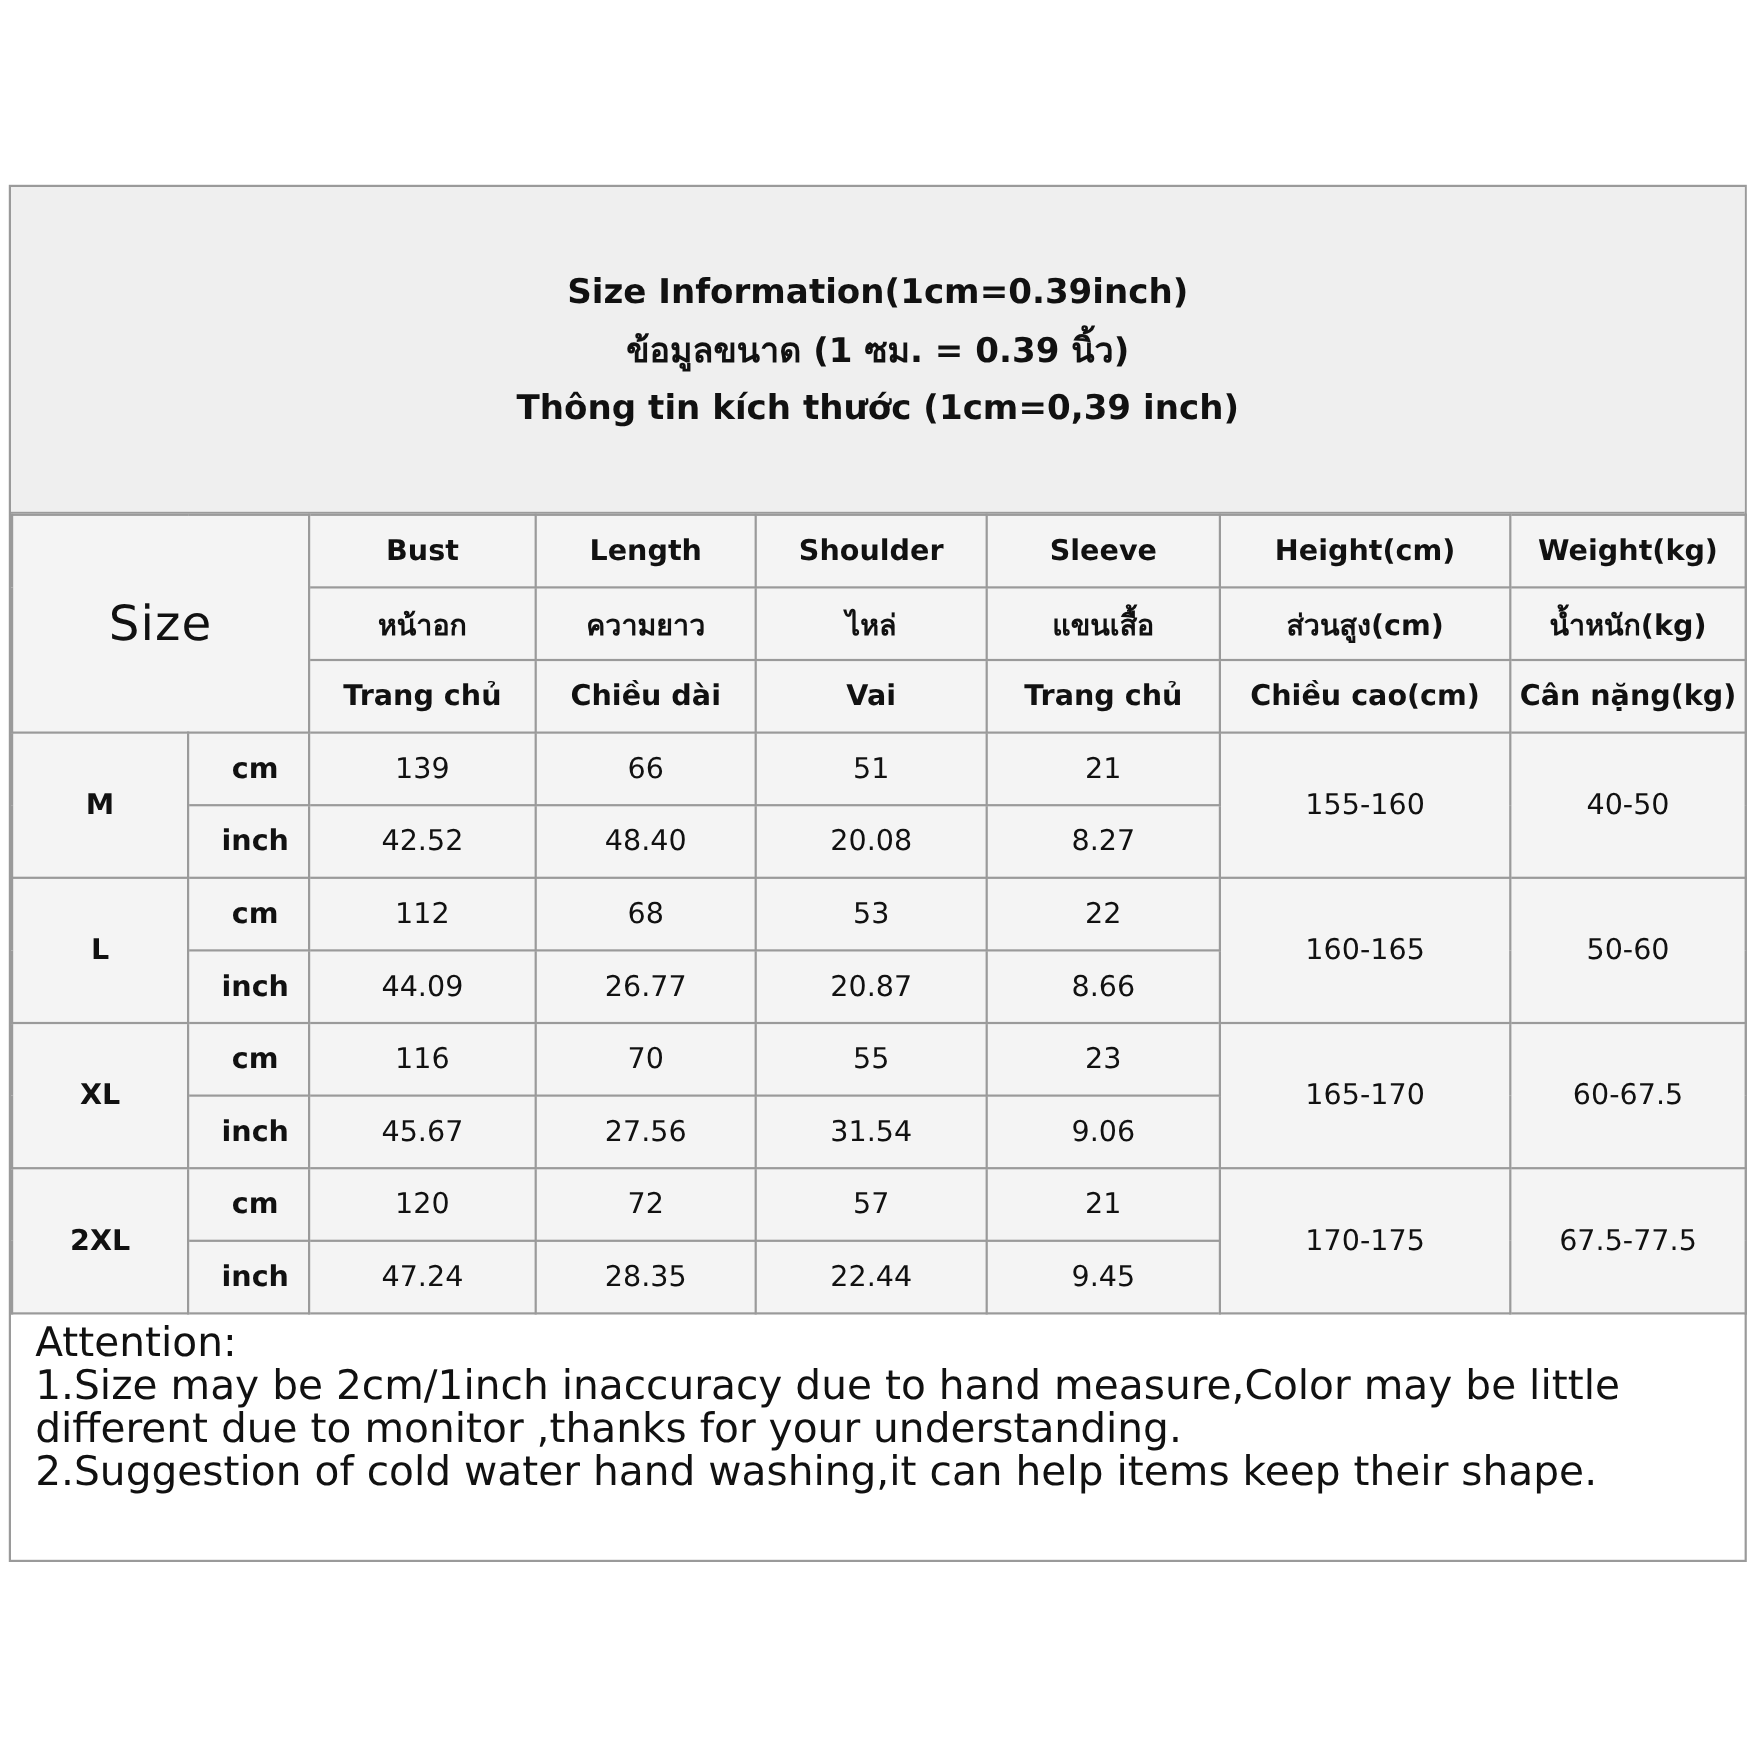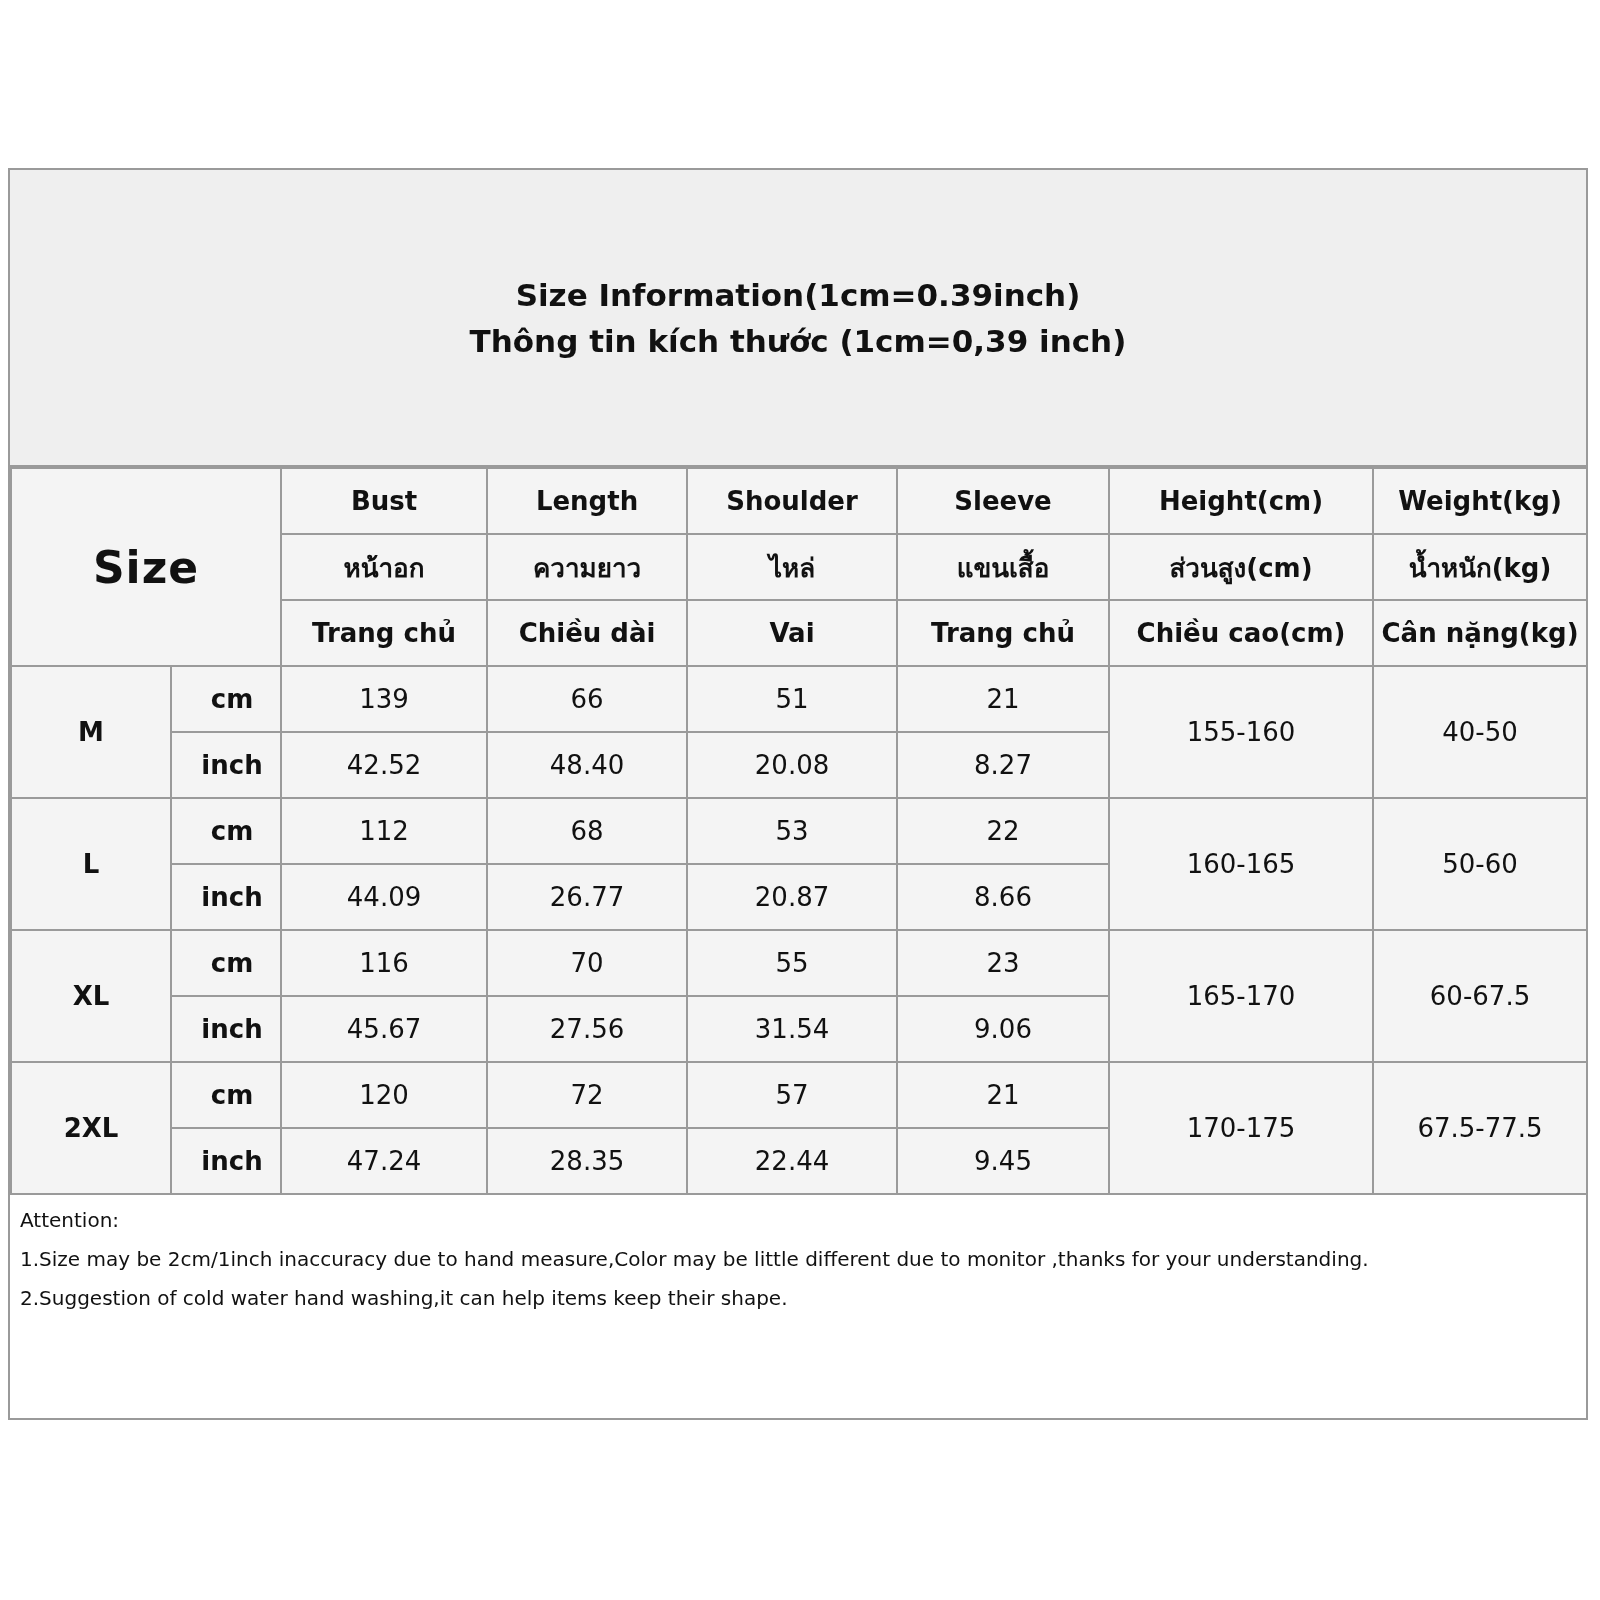--- a/index.html
+++ b/index.html
@@ -188,43 +188,44 @@
     padding-left: 13px;
   }
   td.sizelabel {
     background: #ececec;
     font-weight: bold;
     font-size: 29px;
     font-family: "DejaVu Sans", sans-serif;
   }
   .size-word {
     font-size: 44px;
-    font-weight: bold;
+    font-weight: normal;
     letter-spacing: 1px;
   }
   
   .attention {
-    padding: 6px 10px 0 10px;
-    font-size: 20px;
+    padding: 6px 10px 0 22px;
+    font-size: 37px;
     line-height: 39px;
     color: #111;
     font-family: "DejaVu Sans", sans-serif;
   }
   .attention p { margin: 0; }
 </style>
 </head>
 <body>
 
 <div class="page">
   <div class="card">
 
     <div class="top">
 
       <div class="title-box">
         <div class="title-line">Size Information(1cm=0.39inch)</div>
+        <div class="title-line">ข้อมูลขนาด (1 ซม. = 0.39 นิ้ว)</div>
         <div class="title-line">Thông tin kích thước (1cm=0,39 inch)</div>
       </div>
     </div>
 
     <table class="size">
       <colgroup>
         <col style="width:160px">
         <col style="width:110px">
         <col style="width:206px">
         <col style="width:200px">

